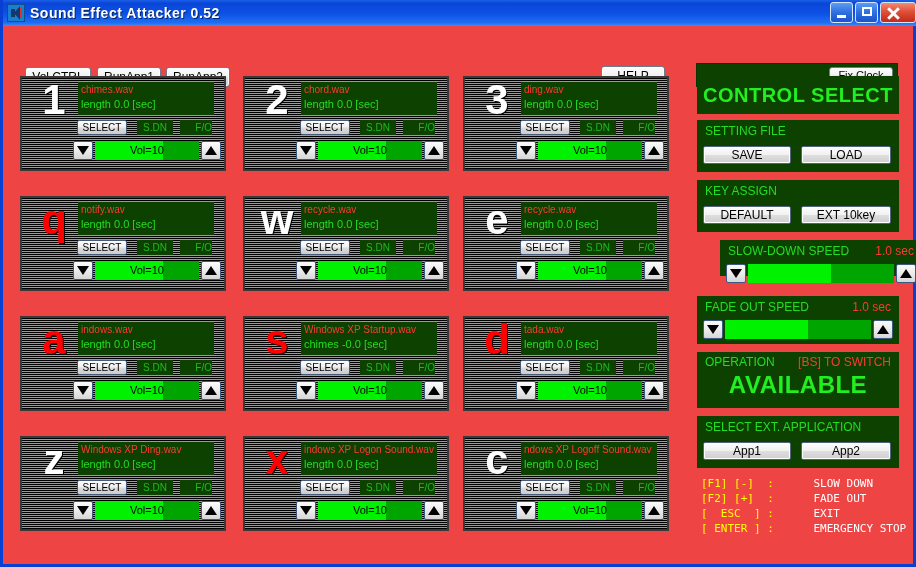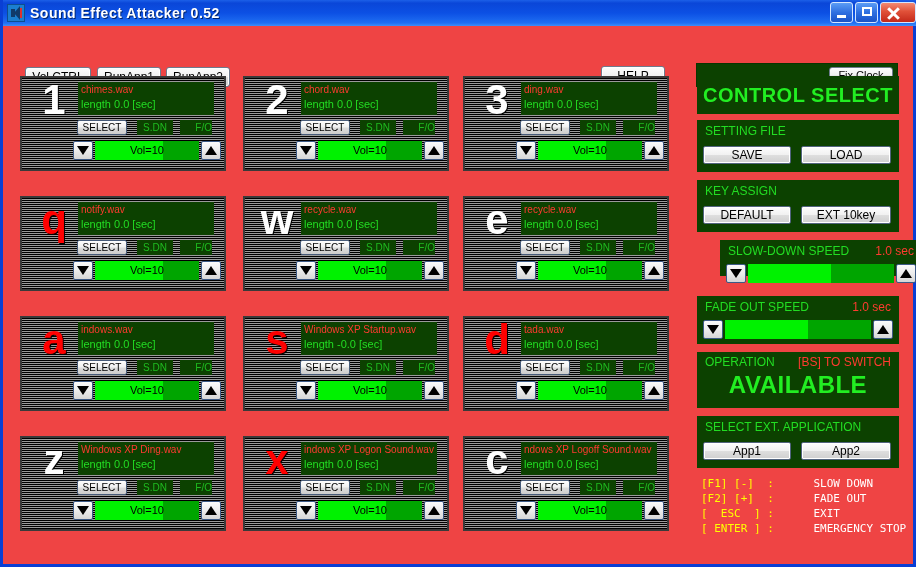--- a/index.html
+++ b/index.html
@@ -601,21 +601,21 @@
           </div>
           <div class="vol-up">
             <div class="tri-up"></div>
           </div>
         </div>
       </div>
       <div class="cell r2 c1">
         <div class="cell-key red">s</div>
         <div class="cell-info">
           <div class="cell-file">Windows XP Startup.wav</div>
-          <div class="cell-len">length -0.0 [sec]</div>
+          <div class="cell-len">chimes -0.0 [sec]</div>
         </div>
         <div class="cell-midrow">
           <div class="btn-select">SELECT</div>
           <div class="ind sdn">S.DN</div>
           <div class="ind fo">F/O</div>
         </div>
         <div class="cell-volrow">
           <div class="vol-dn">
             <div class="tri-dn"></div>
           </div>

